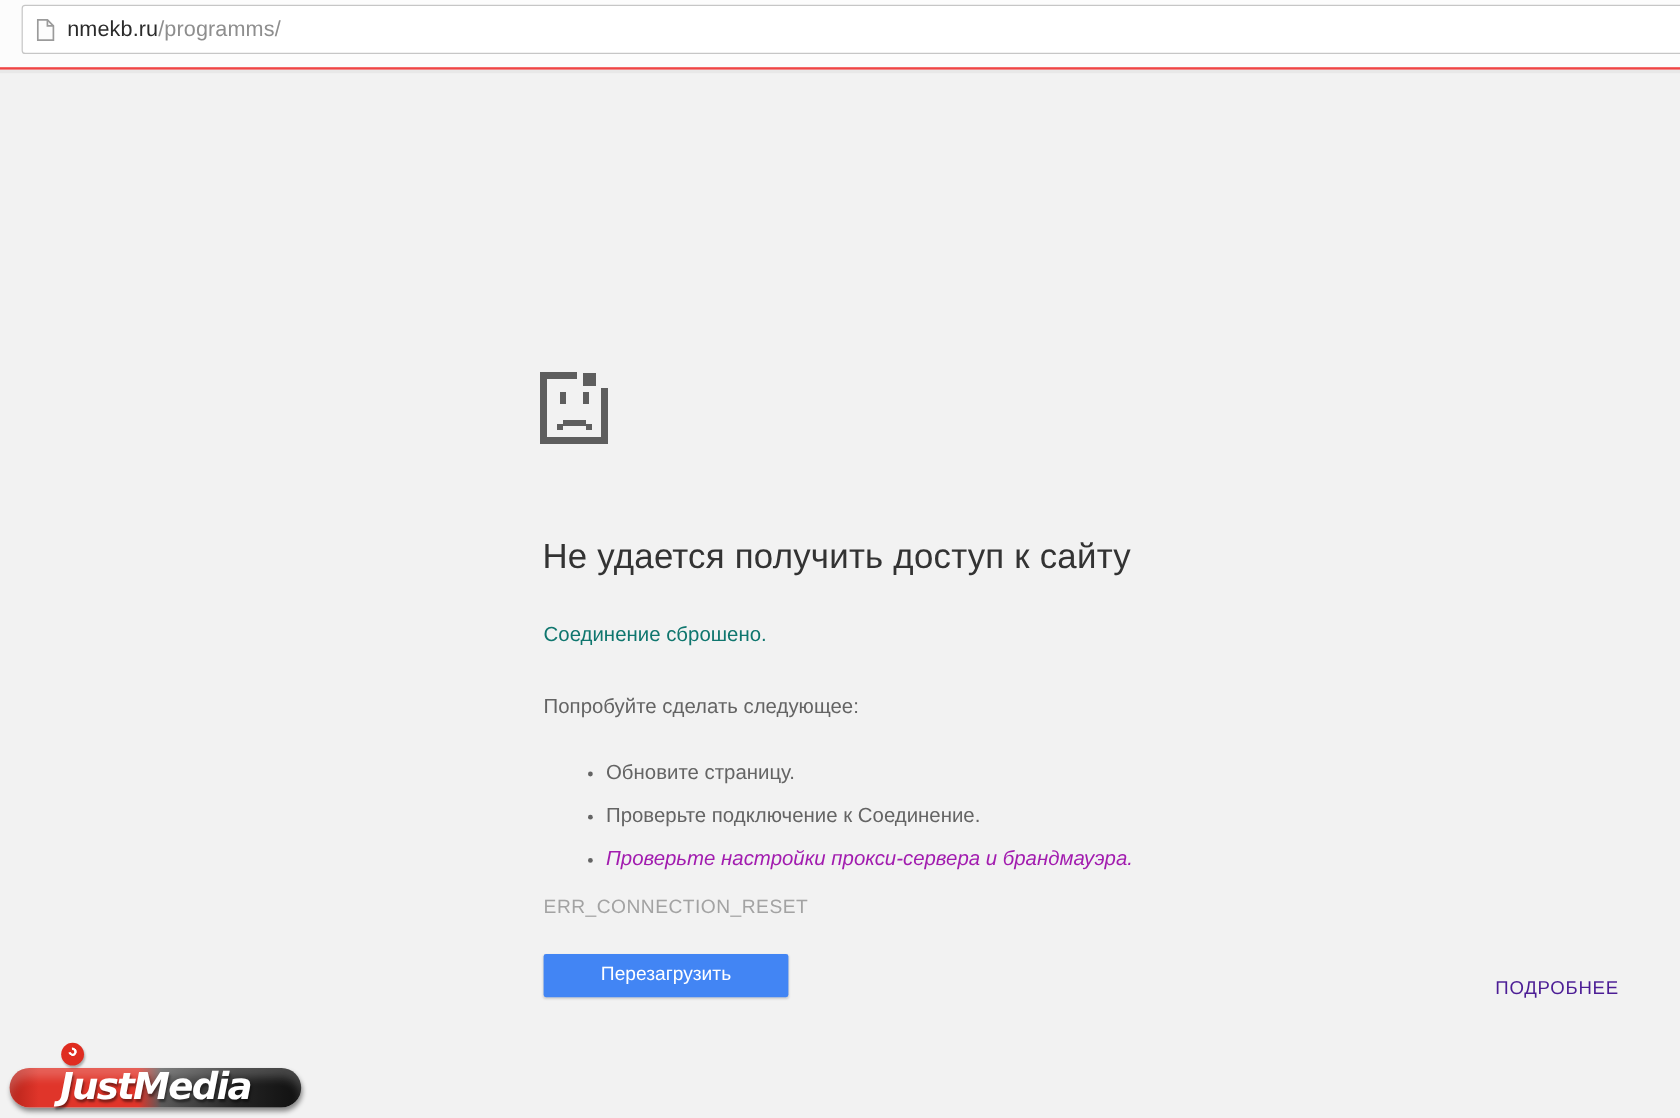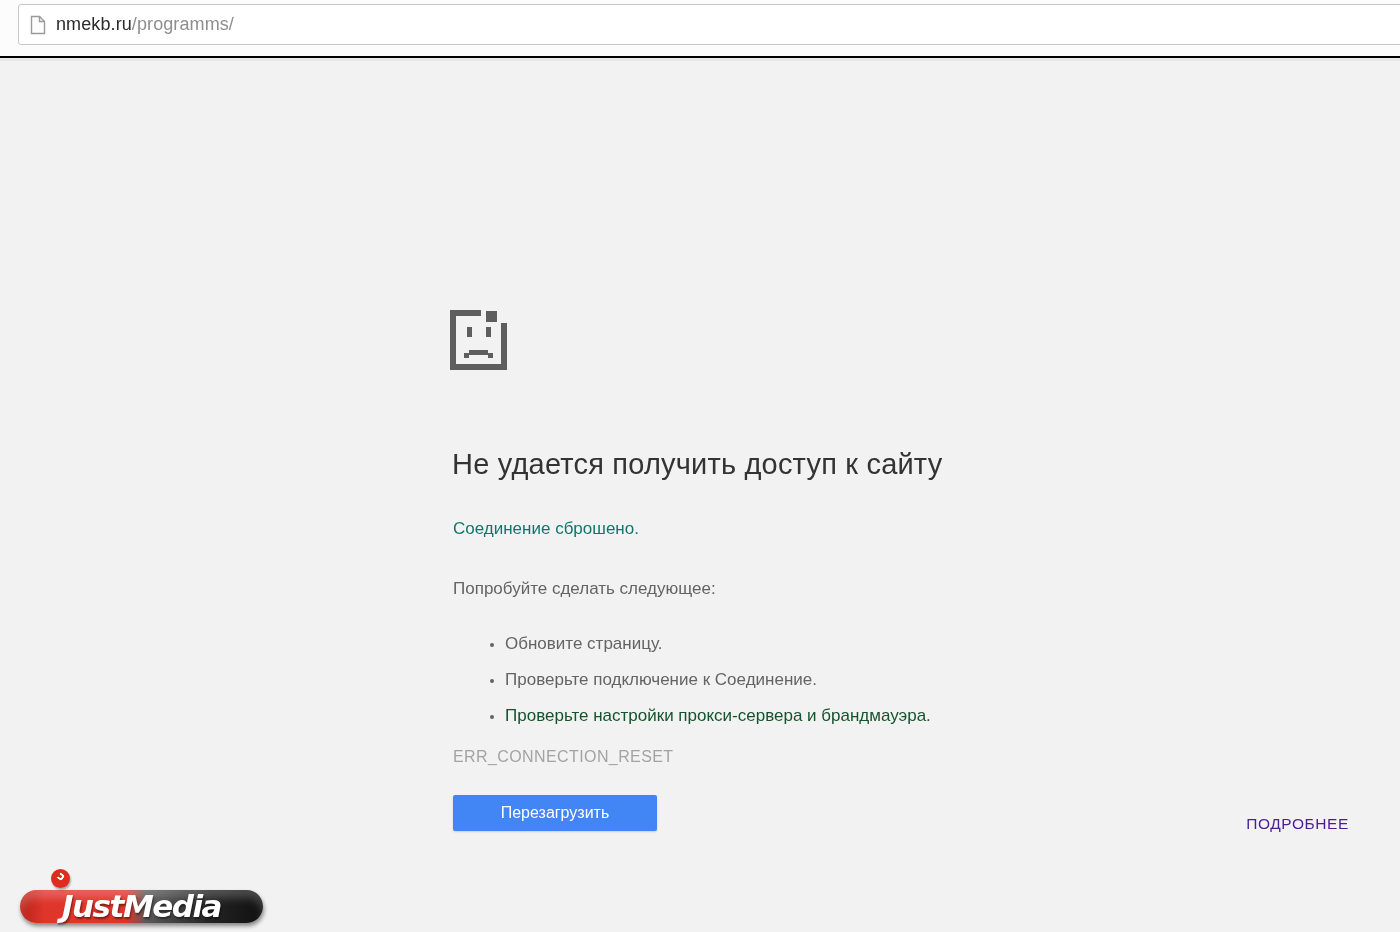--- a/index.html
+++ b/index.html
@@ -9,21 +9,21 @@
     background: #f2f2f2;
     position: relative;
   }
 
   
   .toolbar {
     position: absolute;
     top: 0; left: 0; right: 0;
     height: 58px;
     background: #fcfcfc;
-    border-bottom: 2px solid #000000;
+    border-bottom: 2px solid #ef4444;
     box-shadow: 0 3px 0 rgba(0,0,0,0.04);
     z-index: 5;
   }
   .omnibox {
     position: absolute;
     left: 18px;
     top: 4px;
     right: -8px;
     height: 41px;
     background: #ffffff;
@@ -83,23 +83,24 @@
     padding-left: 52px;
     margin-top: 18px;
   }
   .suggestions li {
     font-size: 17px;
     color: #646464;
     line-height: 36px;
   }
   .suggestions li::marker { color: #646464; font-size: 14px; }
   .suggestions li a {
-    color: #14532d;
+    color: #a21caf;
     text-decoration: none;
     cursor: pointer;
+    font-style: italic;
   }
   .err-code {
     position: absolute;
     left: 453px;
     top: 688px;
     font-size: 16px;
     color: #a3a3a3;
     letter-spacing: 0.4px;
   }
   .reload-btn {
@@ -128,21 +129,21 @@
     color: #4c1d95;
     letter-spacing: 0.6px;
     cursor: pointer;
     padding: 6px 8px;
   }
 
   
   .logo { position: absolute; left: 0; top: 0; width: 0; height: 0; }
   .logo-pill {
     position: absolute;
-    left: 20px;
+    left: 8px;
     top: 890px;
     width: 243px;
     height: 33px;
     border-radius: 17px;
     background: linear-gradient(to right,
       #b5231a 0%, #e0352a 10%, #e0352a 44%,
       #5a5a5a 52%, #242424 78%, #101010 100%);
     box-shadow: inset 0 8px 8px rgba(255,255,255,0.22), 1px 3px 4px rgba(0,0,0,0.45);
     display: flex;
     align-items: flex-start;

